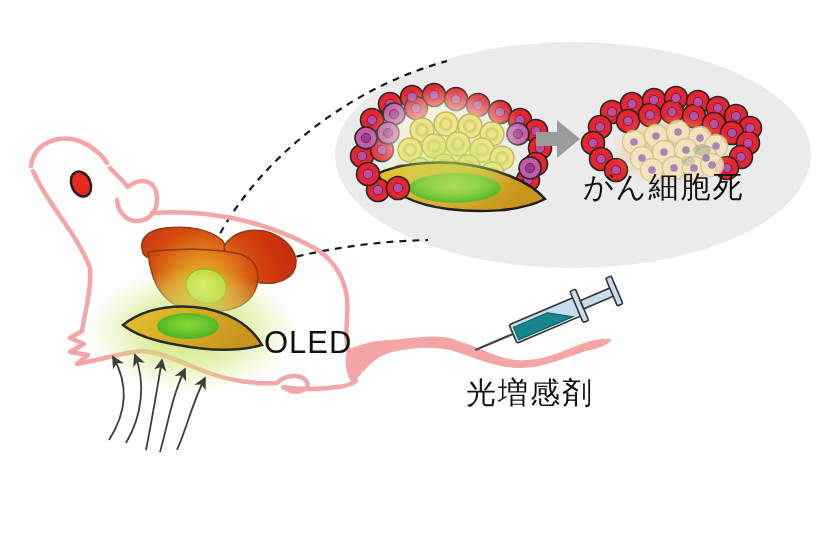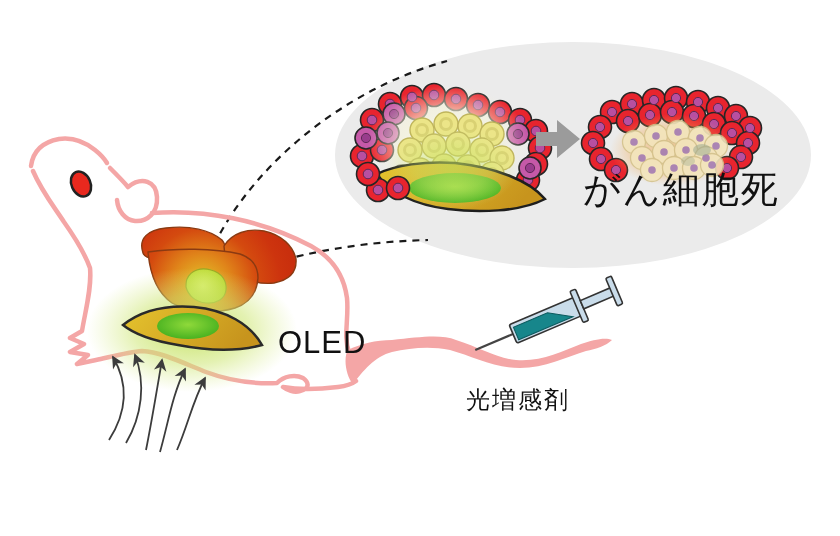--- a/index.html
+++ b/index.html
@@ -2,24 +2,24 @@
 <html><head>
 <meta charset="utf-8">
 <style>
   html,body{margin:0;padding:0;background:#ffffff;}
   .stage{
     position:relative;width:840px;height:536px;overflow:hidden;background:#ffffff;
     font-family:"Liberation Sans",sans-serif;
   }
   .stage svg{position:absolute;left:0;top:0;}
   .lbl{position:absolute;color:#111111;white-space:nowrap;line-height:1.1;}
-  .lbl-oled{left:278px;top:326px;font-size:31px;font-weight:500;letter-spacing:1px;}
+  .lbl-oled{left:264px;top:326px;font-size:31px;font-weight:500;letter-spacing:1px;}
   .lbl-wireless{left:70px;top:459px;font-size:30px;letter-spacing:2px;}
-  .lbl-photo{left:466px;top:387px;font-size:24px;letter-spacing:2px;}
-  .lbl-death{left:583px;top:170px;font-size:37px;letter-spacing:2px;}
+  .lbl-photo{left:466px;top:376px;font-size:30px;letter-spacing:2px;}
+  .lbl-death{left:583px;top:170px;font-size:30px;letter-spacing:2px;}
 </style>
 </head>
 <body>
 
 <div class="stage">
 <svg width="840" height="536" viewBox="0 0 840 536">
   <defs>
     <radialGradient id="liverGrad" gradientUnits="userSpaceOnUse" cx="202" cy="284" r="92">
       <stop offset="0" stop-color="#e2c62a"></stop>
       <stop offset="0.32" stop-color="#e0851a"></stop>

